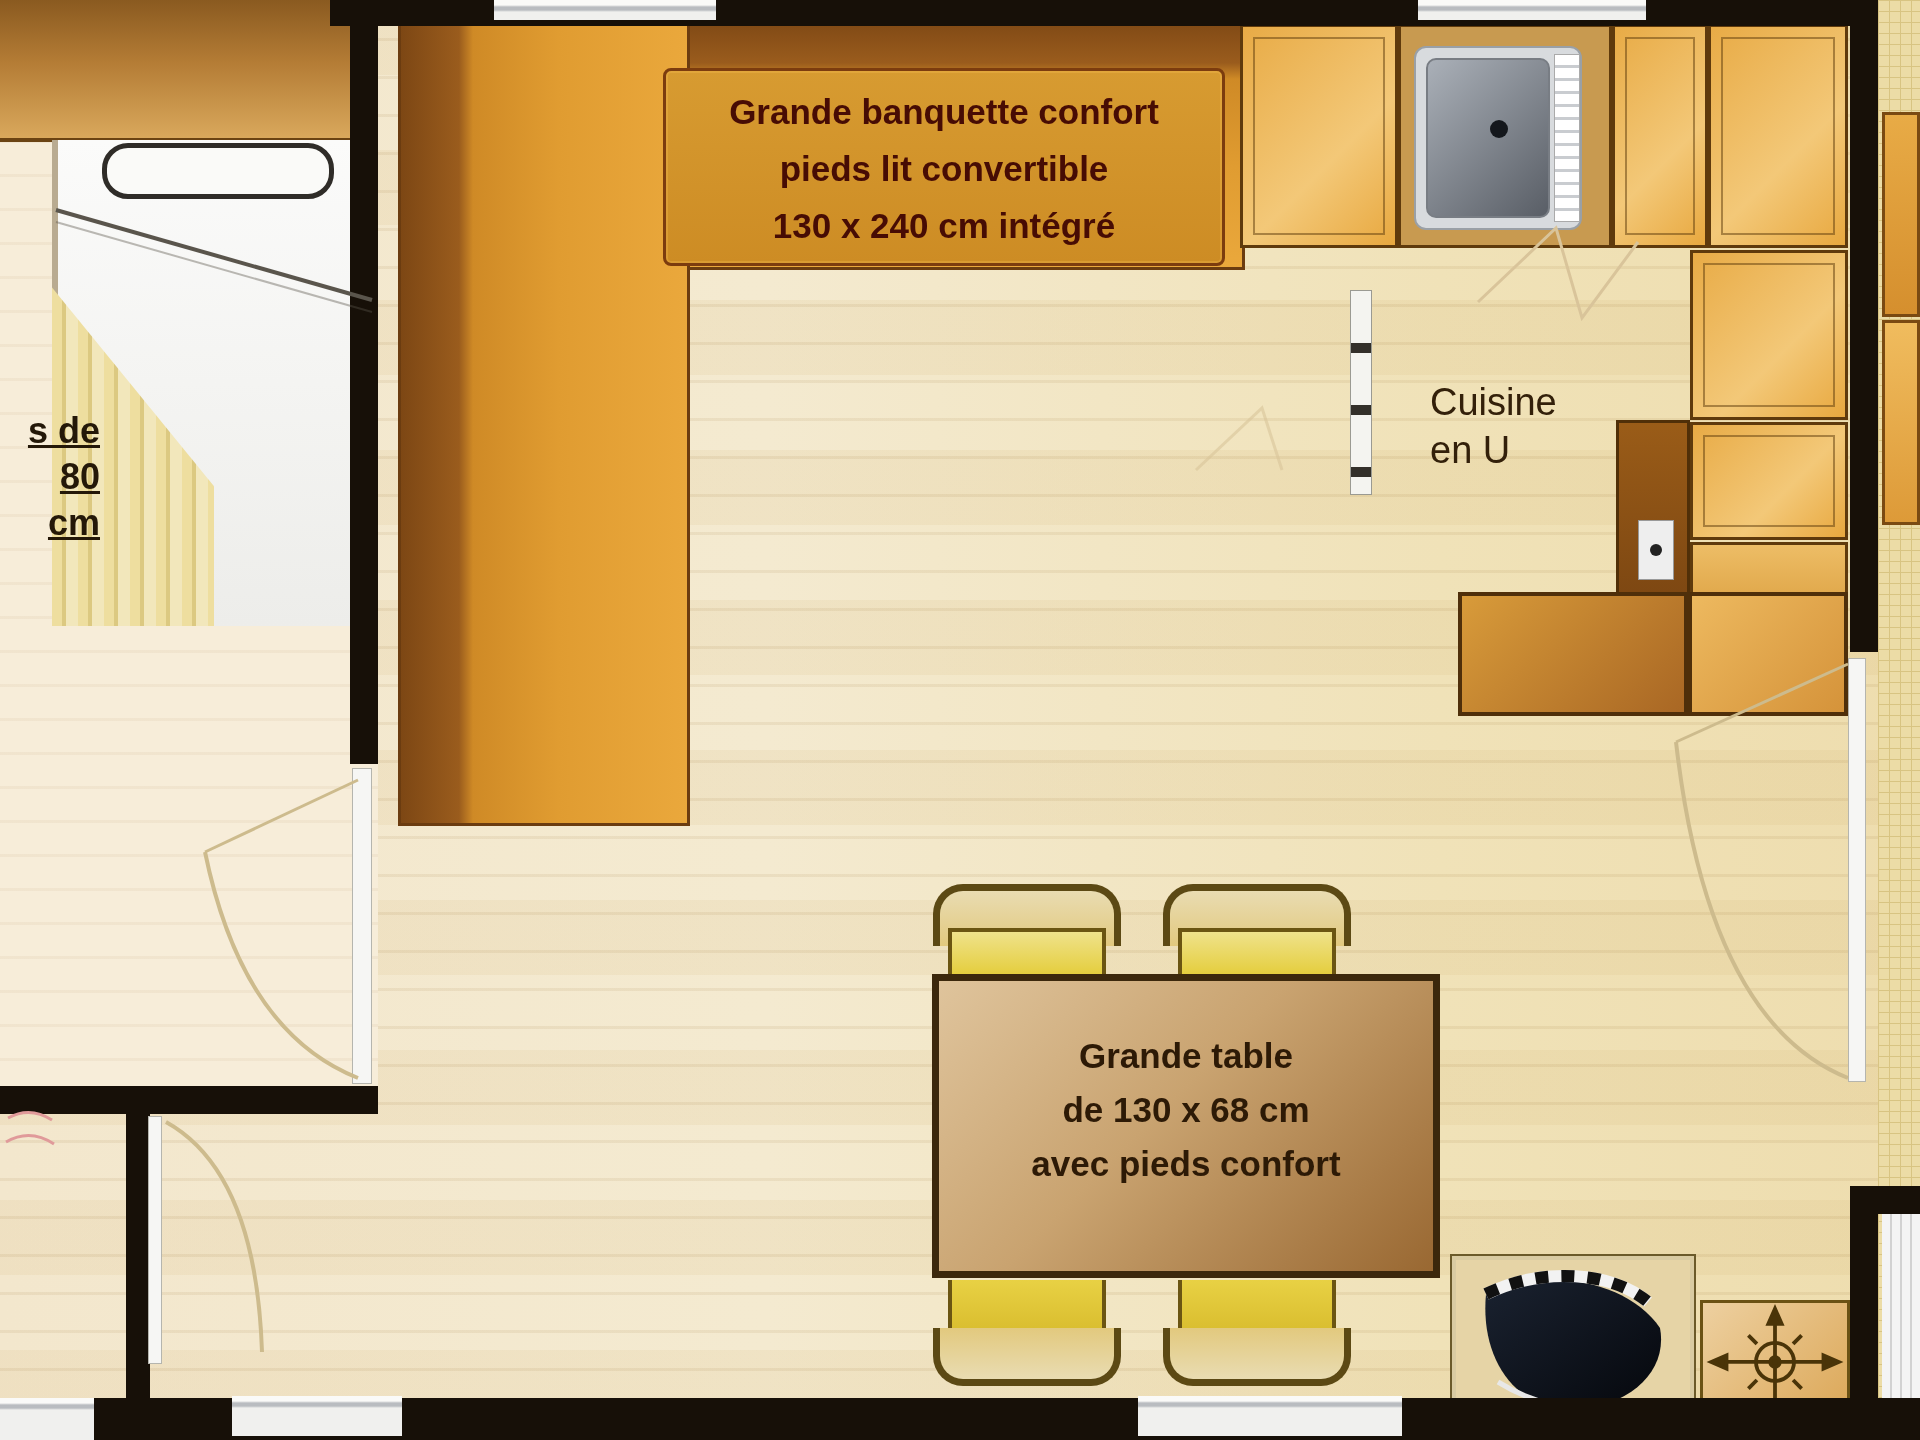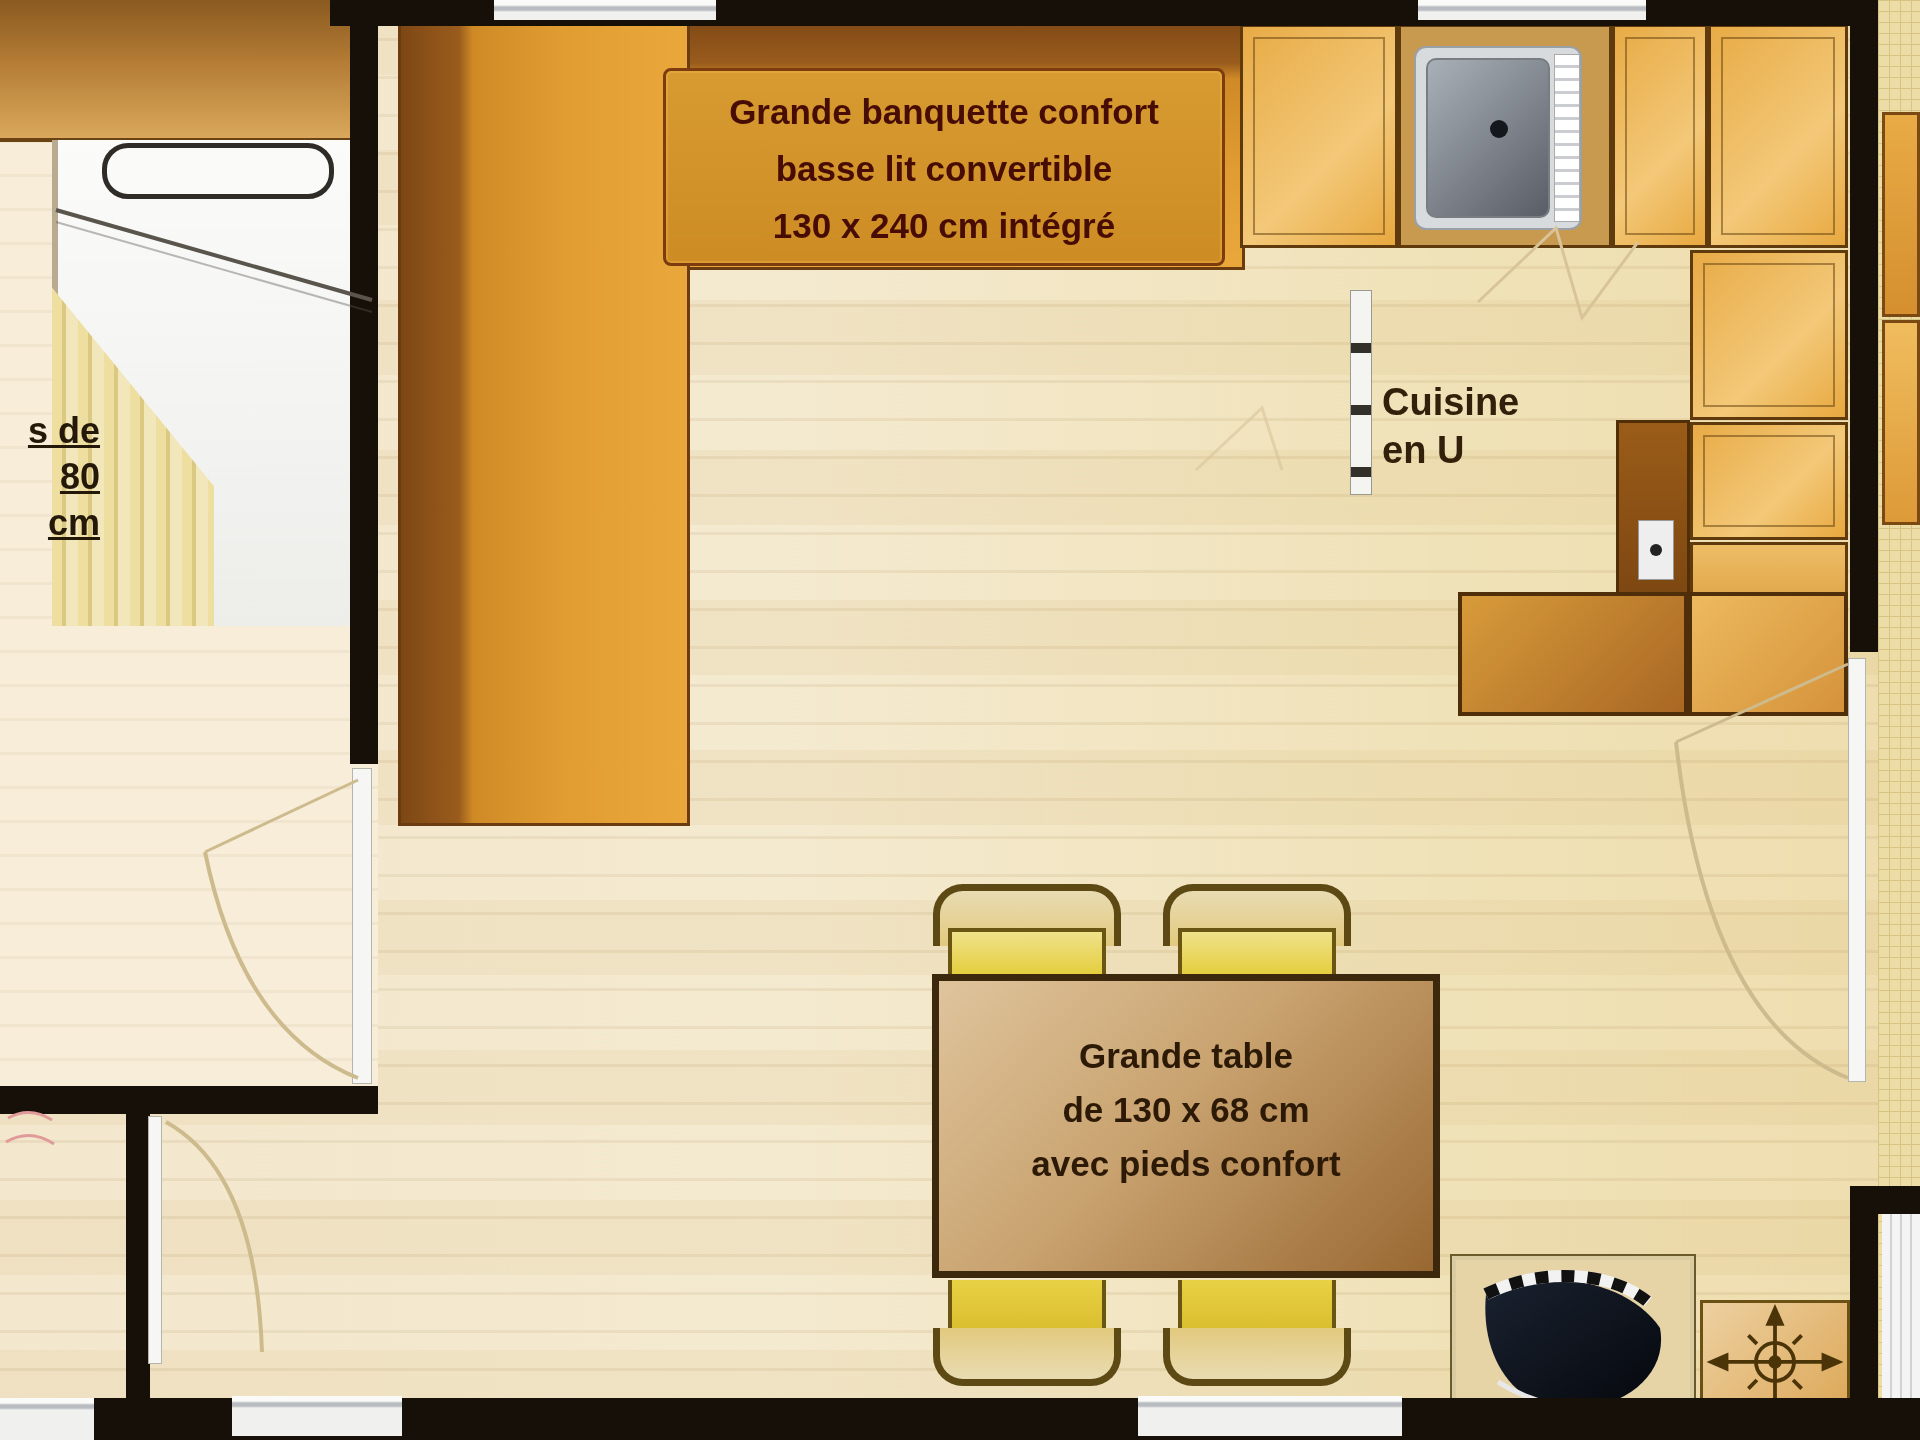--- a/index.html
+++ b/index.html
@@ -35,21 +35,21 @@
     border:7px solid var(--table_border);box-sizing:border-box;
     background:linear-gradient(135deg,var(--table_a) 0%,#c9a370 45%,var(--table_b) 100%);
     color:var(--table_text);font-weight:bold;font-size:35px;line-height:54px;text-align:center;padding-top:48px;
   }
   .chairback-t{border:7px solid var(--chair_back);border-bottom:none;border-radius:30px 30px 0 0;
     background:linear-gradient(180deg,#e9dcb2,#e2c97e);box-sizing:border-box;}
   .chairseat-t{background:linear-gradient(180deg,#efe28b,var(--chair_yellow));border:4px solid var(--chair_outline);border-bottom:none;box-sizing:border-box;}
   .chairseat-b{background:linear-gradient(180deg,#e8d144,#d9bd2e);border:4px solid var(--chair_outline);border-top:none;box-sizing:border-box;}
   .chairback-b{border:7px solid var(--chair_back);border-top:none;border-radius:0 0 30px 30px;
     background:linear-gradient(0deg,#e9dcb2,#e2c97e);box-sizing:border-box;}
-  #kitchen-label{font-weight:bold;font-size:38px;line-height:48px;color:var(--kitchen_text);}
+  #kitchen-label{font-weight:normal;font-size:38px;line-height:48px;color:var(--kitchen_text);margin-left:48px;}
   #bed-label{font-weight:bold;font-size:36px;line-height:46px;color:var(--bed_text);text-align:right;text-decoration:underline;}
   svg{display:block;}
 </style>
 </head>
 <body>
 
 <div id="plan">
 
   <div class="abs planks"></div>
 
@@ -63,21 +63,21 @@
               background:repeating-linear-gradient(90deg,#eede9f 0 10px,#dcc981 10px 14px,#f2e7bb 14px 26px);
               clip-path:polygon(0 8%,100% 62%,100% 100%,0 100%);"></div>
   <div class="abs" style="left:102px;top:143px;width:232px;height:56px;background:#fafaf8;border:5px solid #2f2c28;border-radius:26px;box-sizing:border-box;"></div>
 
   <div class="abs" style="left:398px;top:14px;width:847px;height:256px;box-sizing:border-box;border:3px solid #6b3c10;
               background:linear-gradient(180deg,var(--banquette_back) 0,#9a5c1d 46px,#cf8a26 62px,var(--banquette_seat) 60%,#eaa83c 100%);"></div>
   <div class="abs" style="left:398px;top:14px;width:292px;height:812px;box-sizing:border-box;border:3px solid #6b3c10;
               background:linear-gradient(90deg,var(--banquette_back) 0,#9a5c1d 58px,#cf8a26 72px,var(--banquette_seat) 55%,#eaa83c 100%);"></div>
   <div id="banq-label" class="abs" style="left:663px;top:68px;width:562px;height:198px;">
     <div>Grande banquette confort</div>
-    <div>basse lit convertible</div>
+    <div>pieds lit convertible</div>
     <div>130 x 240 cm intégré</div>
   </div>
 
   <div class="abs cab" style="left:1240px;top:24px;width:158px;height:224px;"></div>
   <div class="abs" style="left:1398px;top:24px;width:214px;height:224px;background:#c89a50;border:3px solid var(--cabinet_border);box-sizing:border-box;"></div>
   <div class="abs" style="left:1414px;top:46px;width:168px;height:184px;background:var(--sink_frame);border:2px solid #9aa0a6;border-radius:12px;box-sizing:border-box;"></div>
   <div class="abs" style="left:1426px;top:58px;width:124px;height:160px;background:linear-gradient(135deg,var(--sink_a),var(--sink_b));border:2px solid #787d84;border-radius:10px;box-sizing:border-box;"></div>
   <div class="abs" style="left:1490px;top:120px;width:18px;height:18px;border-radius:50%;background:var(--drain);"></div>
   <div class="abs" style="left:1554px;top:54px;width:26px;height:168px;background:repeating-linear-gradient(180deg,#ffffff 0 10px,#c9ccd0 10px 13px);border:1px solid #aaaaaa;box-sizing:border-box;"></div>
   <div class="abs cab" style="left:1612px;top:24px;width:96px;height:224px;"></div>

